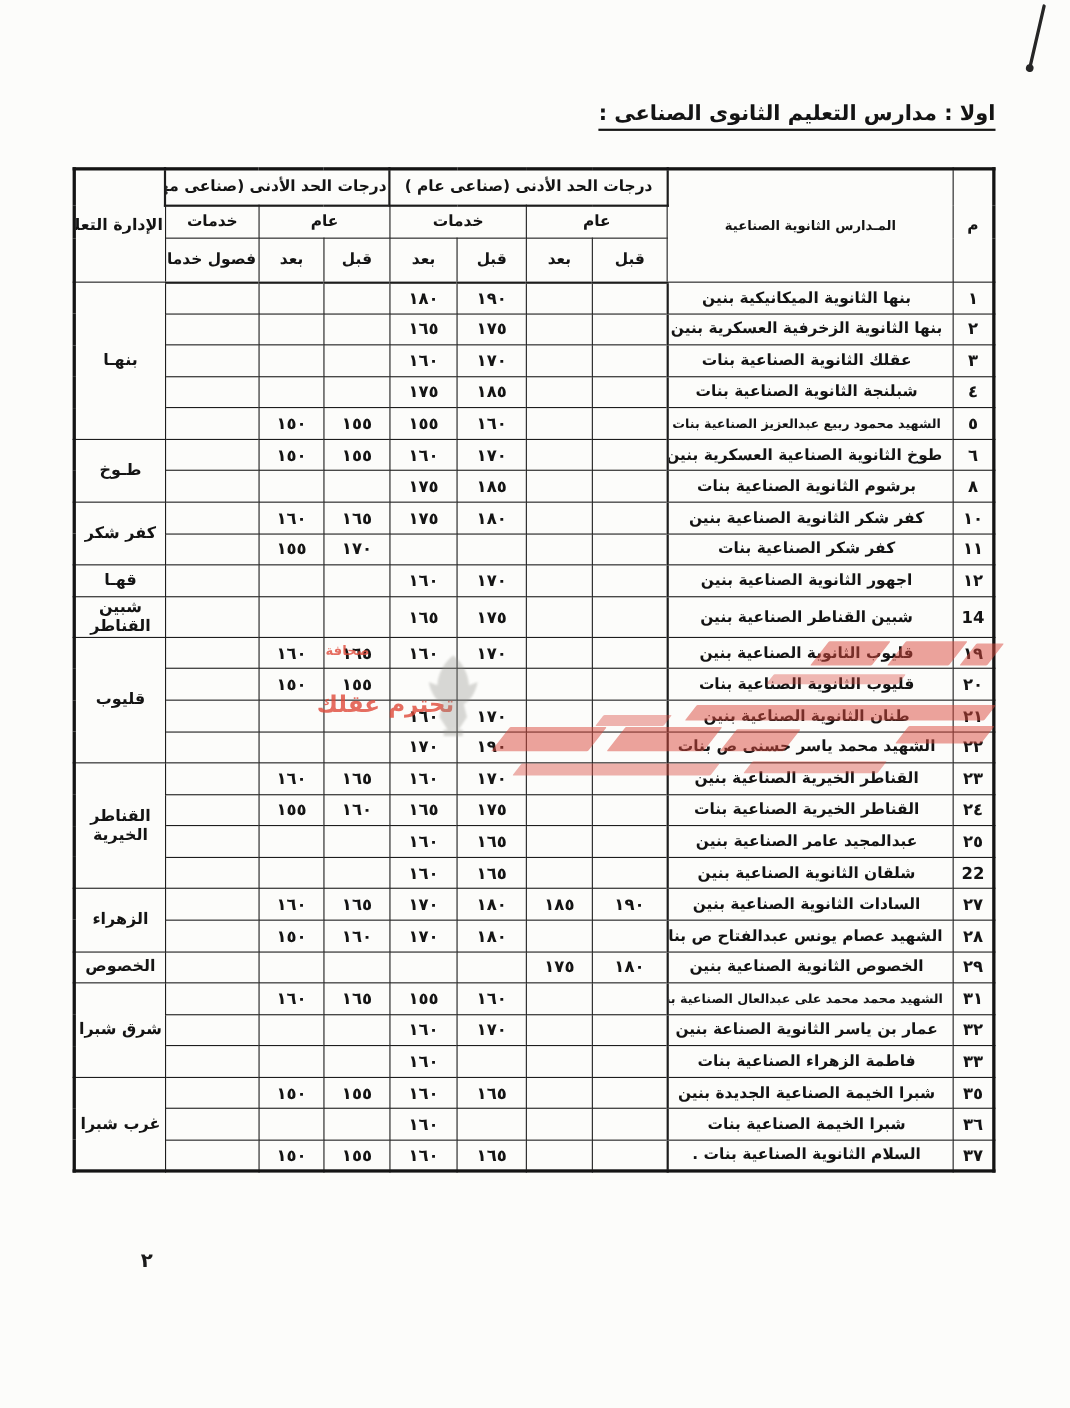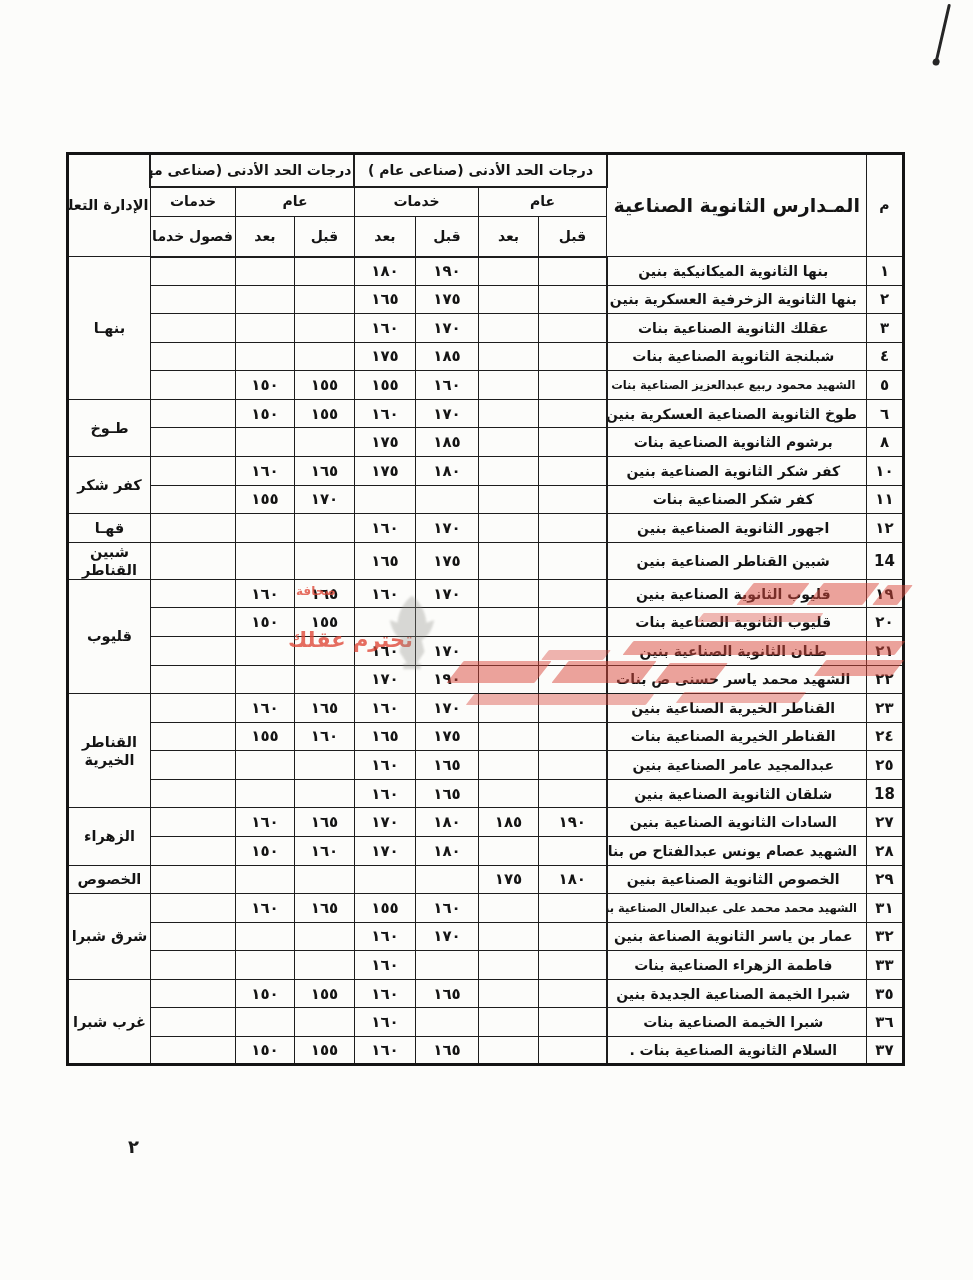--- a/index.html
+++ b/index.html
@@ -41,21 +41,21 @@
   }
   table.grades { border:3px solid #141414; }
   thead th { font-size:14px; line-height:1.25; }
   thead tr.h1 { height:33px; }
   thead tr.h2 { height:30px; }
   thead tr.h3 { height:40px; }
   thead th.grp { border-width:2.2px; }
   thead tr.h3 th { border-bottom-width:2.6px; font-size:14px; }
   th.fusul { font-size:12.5px; white-space:normal; line-height:1.15; }
   th.admin-h { font-size:14.5px; white-space:normal; line-height:1.3; }
-  th.school-h { font-size:19px; }
+  th.school-h { font-size:12px; }
 
   tbody tr { height:28.57px; }
   tbody td { font-size:15px; }
   tbody td.school {
     text-align:center; padding-right:9px; font-size:14px; letter-spacing:-0.1px;
   }
   tbody td.school.small { font-size:11.5px; }
   tbody td.admin { font-size:14.5px; white-space:normal; line-height:1.25; }
   
   tbody td:nth-child(2) { border-left-width:2.4px; }   
@@ -81,20 +81,21 @@
   .wm-t2 { left:288px; top:628px; font-size:21px; }
   .wm-eagle { position:absolute; left:383px; top:592px; opacity:.33; filter:blur(.8px); }
 </style>
 </head>
 <body>
 
 <div class="page">
 
   <div class="pen-stroke"></div>
 
+  <div class="title">اولا : مدارس التعليم الثانوى  الصناعى :</div>
 
   <table class="grades">
     <colgroup>
       <col style="width:37px">
       <col style="width:260px">
       <col style="width:68px">
       <col style="width:60px">
       <col style="width:63px">
       <col style="width:61px">
       <col style="width:60px">
@@ -326,21 +327,21 @@
           <td class="school">عبدالمجيد عامر الصناعية بنين</td>
           <td></td>
           <td></td>
           <td>١٦٥</td>
           <td>١٦٠</td>
           <td></td>
           <td></td>
           <td></td>
         </tr>
         <tr>
-          <td class="num">18</td>
+          <td class="num">22</td>
           <td class="school">شلقان الثانوية الصناعية بنين</td>
           <td></td>
           <td></td>
           <td>١٦٥</td>
           <td>١٦٠</td>
           <td></td>
           <td></td>
           <td></td>
         </tr>
         <tr>

